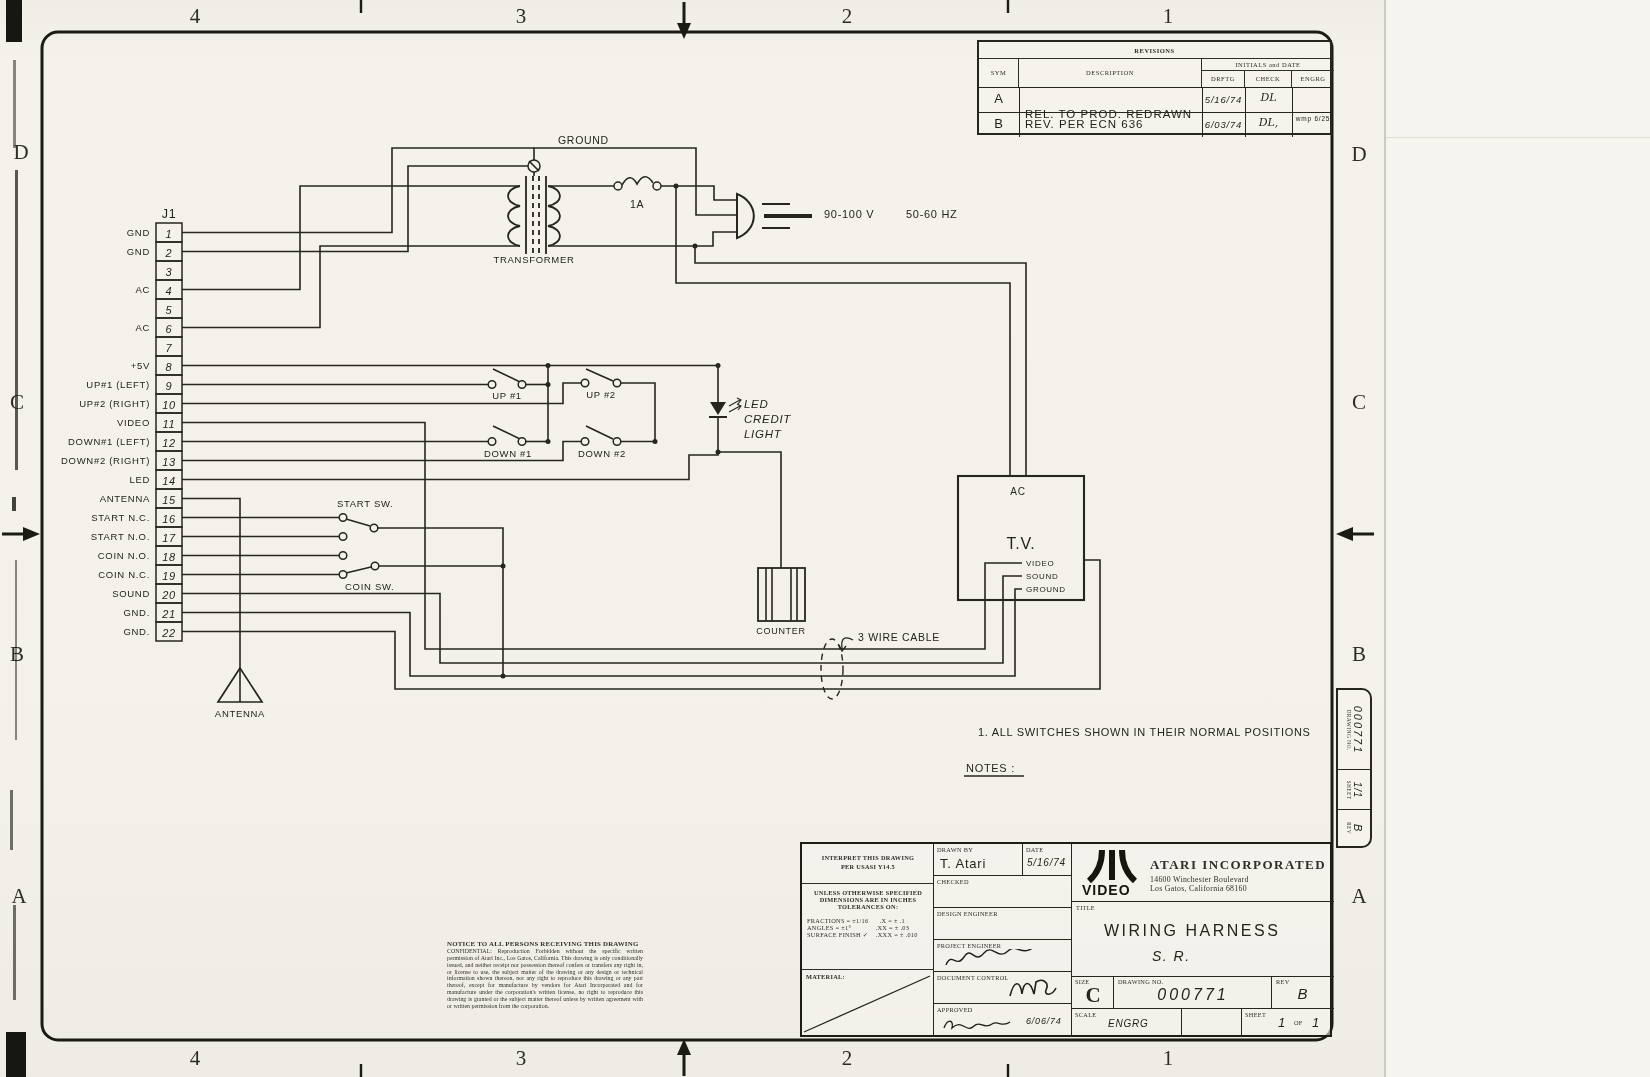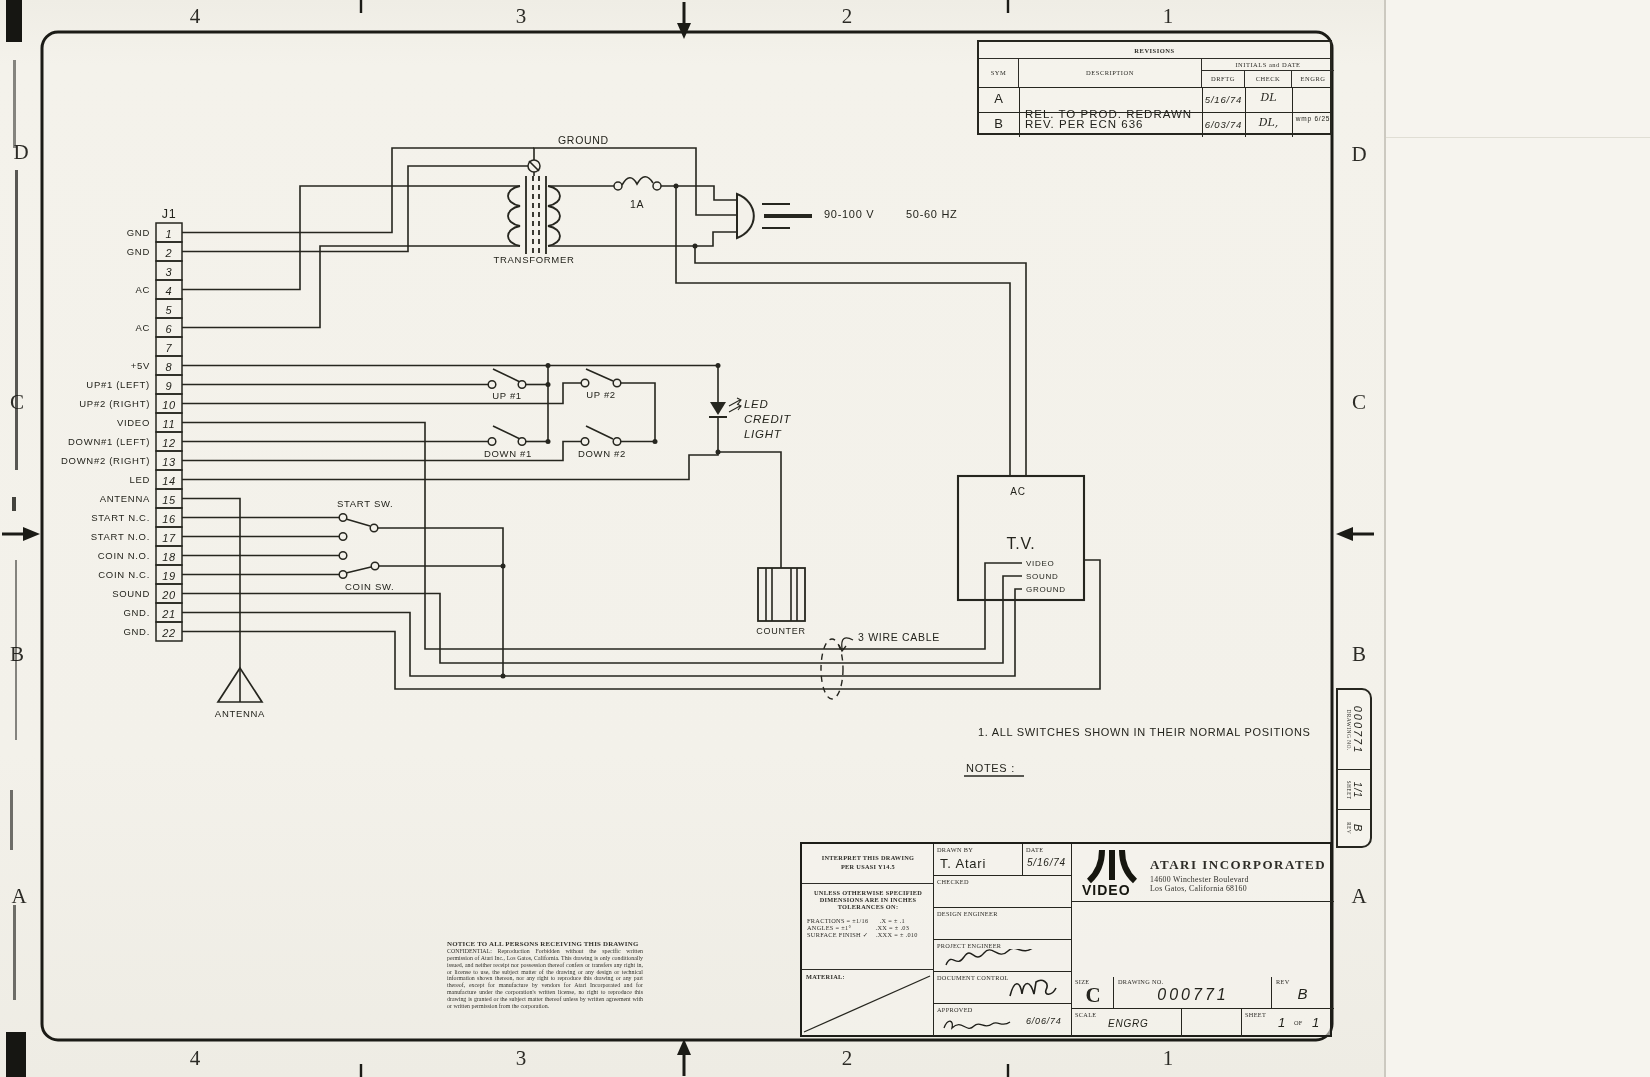--- a/index.html
+++ b/index.html
@@ -401,20 +401,25 @@
           <path d="M18,3 C18,16 14,26 5,34" stroke="#16160f" stroke-width="6" fill="none"></path>
           <path d="M38,3 C38,16 42,26 51,34" stroke="#16160f" stroke-width="6" fill="none"></path>
         </svg>
         <div style="position:absolute;left:10px;top:38px;width:60px;font-weight:bold;font-size:14px;letter-spacing:1px;color:#16160f">VIDEO</div>
         <div style="position:absolute;left:78px;top:13px">
           <div class="fl" style="font-size:13px;font-weight:bold;letter-spacing:1.5px">ATARI  INCORPORATED</div>
           <div class="fl" style="font-size:7.8px;margin-top:2px">14600 Winchester Boulevard</div>
           <div class="fl" style="font-size:7.8px">Los Gatos,  California 68160</div>
         </div>
       </div>
+      <div class="c" style="left:0;top:58px;width:262px;height:75px;border-bottom:1.6px solid">
+        <div class="fl" style="position:absolute;left:4px;top:2px">TITLE</div>
+        <div class="hand" style="position:absolute;left:32px;top:20px;font-size:16px;letter-spacing:2.5px">WIRING HARNESS</div>
+        <div class="hand" style="position:absolute;left:80px;top:46px;font-size:14px;font-style:oblique;letter-spacing:1.5px">S. R.</div>
+      </div>
       <div class="c" style="left:0;top:133px;width:262px;height:59px">
         <div class="c" style="left:0;top:0;width:42px;height:31px;border-right:1.4px solid">
           <div class="fl" style="position:absolute;left:3px;top:1px">SIZE</div>
           <div style="position:absolute;left:0;top:6px;width:42px;text-align:center;font-family:'Liberation Serif',serif;font-weight:bold;font-size:21px">C</div>
         </div>
         <div class="c" style="left:42px;top:0;width:158px;height:31px;border-right:1.4px solid">
           <div class="fl" style="position:absolute;left:4px;top:1px">DRAWING NO.</div>
           <div class="hand" style="position:absolute;left:0;top:9px;width:158px;text-align:center;font-size:16px;font-style:oblique;letter-spacing:3px">000771</div>
         </div>
         <div class="c" style="left:200px;top:0;width:62px;height:31px">

